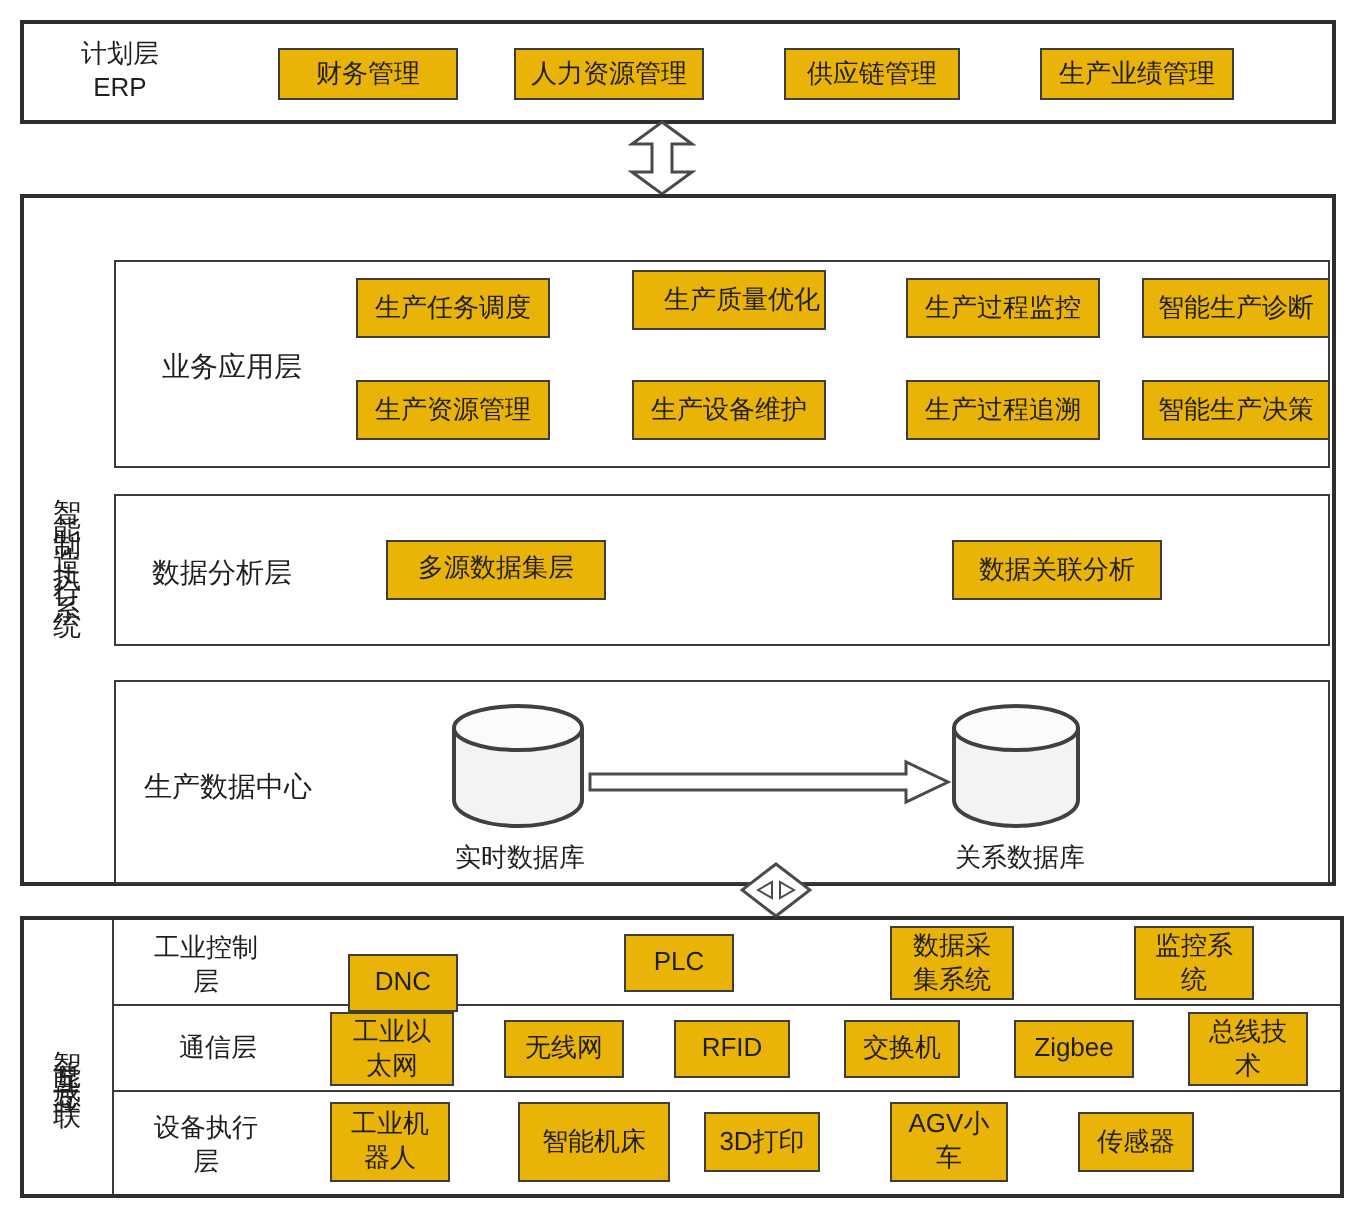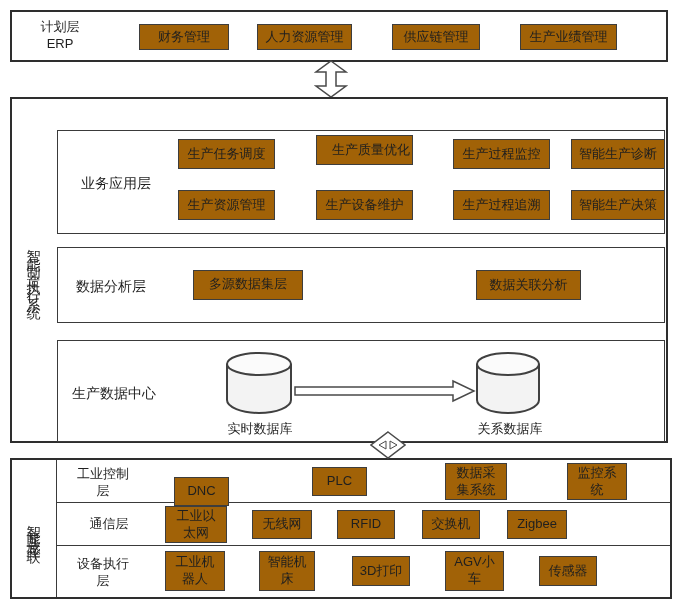--- a/index.html
+++ b/index.html
@@ -5,21 +5,21 @@
   html,body{margin:0;padding:0;background:#fff;}
   .canvas{
     position:relative;width:682px;height:610px;background:#fff;
     font-family:"Liberation Sans","DejaVu Sans",sans-serif;
     color:#1f1f1f;overflow:hidden;
   }
   .abs{position:absolute;box-sizing:border-box;}
   .frame{border:2px solid #2e2e2e;background:#fff;}
   .layer{border:1.5px solid #3a3a3a;background:#fff;}
   .mod{
-    border:1px solid #3d3d3d;background:#a16207;
+    border:1px solid #3d3d3d;background:#eab308;
     display:flex;align-items:center;justify-content:center;
     text-align:center;font-size:13px;line-height:1.3;
   }
   .mod.pad{padding:0 6px;}
   .lbl{font-size:13px;line-height:1.3;text-align:center;}
   .layer-lbl{font-size:14px;white-space:nowrap;}
   .v-text{
     writing-mode:vertical-rl;text-orientation:upright;
     font-size:14px;letter-spacing:8px;
   }
@@ -121,25 +121,26 @@
       <div class="abs mod pad" style="left:510px;top:3px;width:60px;height:37px;">监控系统</div>
     </div>
 
     <div class="abs" style="left:45px;top:43px;width:613px;height:43px;border-bottom:1px solid #3a3a3a;">
       <div class="abs lbl" style="left:28px;top:13px;width:48px;white-space:nowrap;">通信层</div>
       <div class="abs mod pad" style="left:108px;top:3px;width:62px;height:37px;">工业以太网</div>
       <div class="abs mod" style="left:195px;top:7px;width:60px;height:29px;">无线网</div>
       <div class="abs mod" style="left:280px;top:7px;width:58px;height:29px;">RFID</div>
       <div class="abs mod" style="left:365px;top:7px;width:58px;height:29px;">交换机</div>
       <div class="abs mod" style="left:450px;top:7px;width:60px;height:29px;">Zigbee</div>
+      <div class="abs mod pad" style="left:537px;top:3px;width:60px;height:37px;">总线技术</div>
     </div>
 
     <div class="abs" style="left:45px;top:86px;width:613px;height:51px;">
       <div class="abs lbl" style="left:15px;top:10px;width:62px;">设备执行层</div>
       <div class="abs mod pad" style="left:108px;top:5px;width:60px;height:40px;">工业机器人</div>
-      <div class="abs mod pad" style="left:202px;top:5px;width:56px;height:40px;">智能机床</div>
+      <div class="abs mod pad" style="left:202px;top:5px;width:76px;height:40px;">智能机床</div>
       <div class="abs mod" style="left:295px;top:10px;width:58px;height:30px;">3D打印</div>
       <div class="abs mod pad" style="left:388px;top:5px;width:59px;height:40px;">AGV小车</div>
       <div class="abs mod" style="left:482px;top:10px;width:58px;height:30px;">传感器</div>
     </div>
   </div>
 
 </div>
 
 </body></html>

